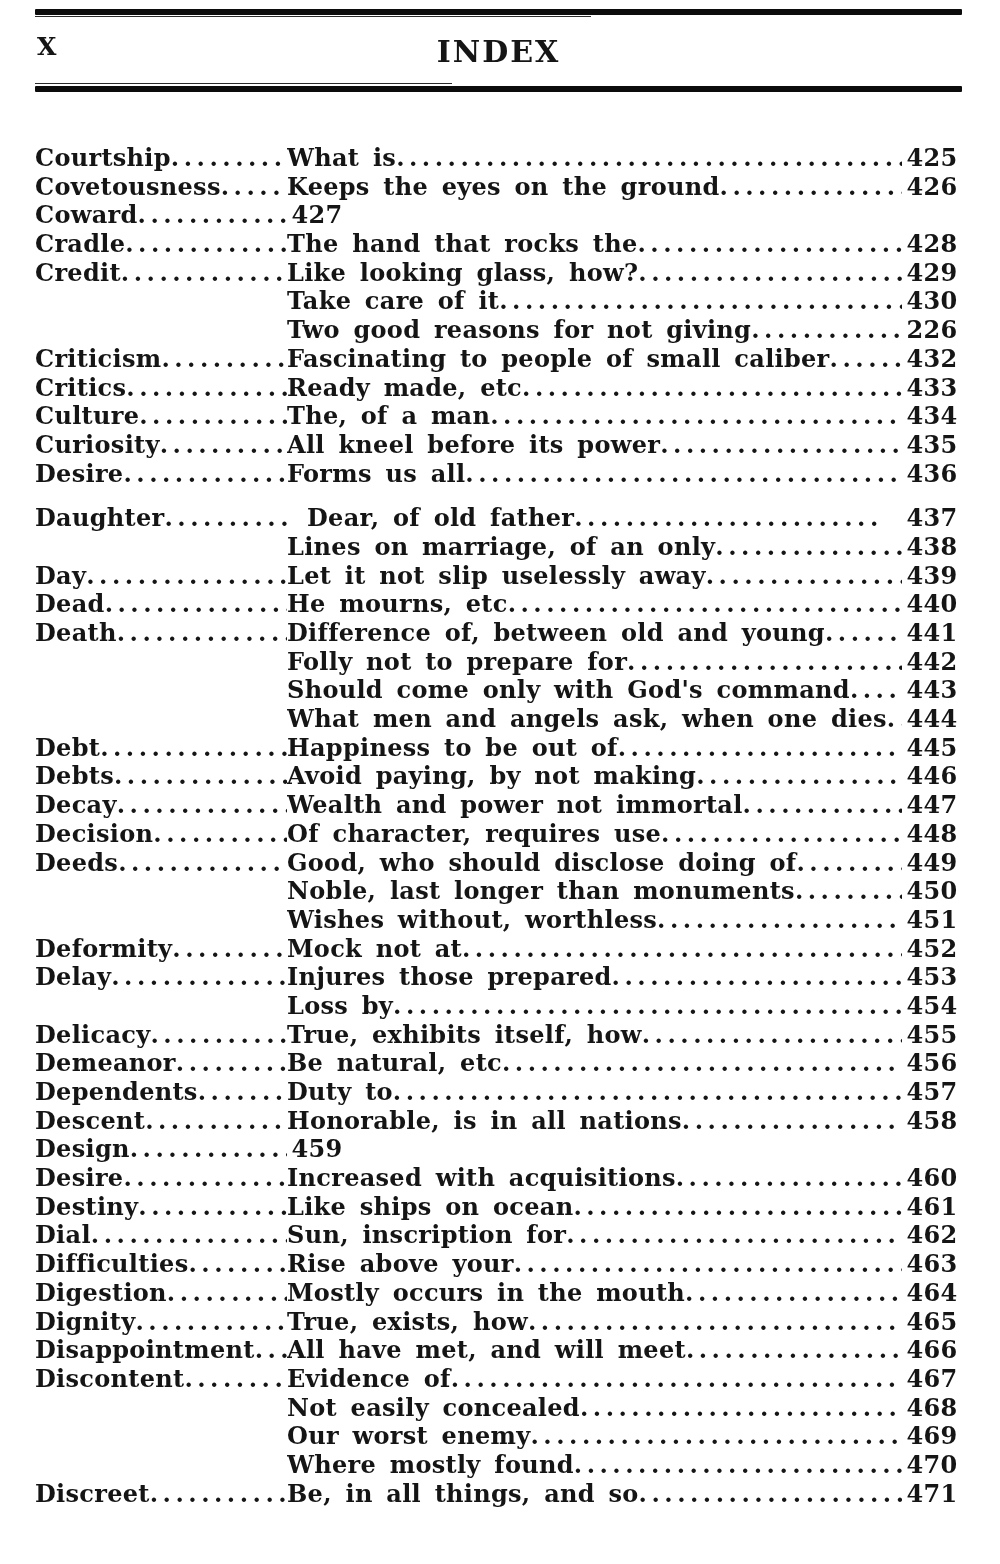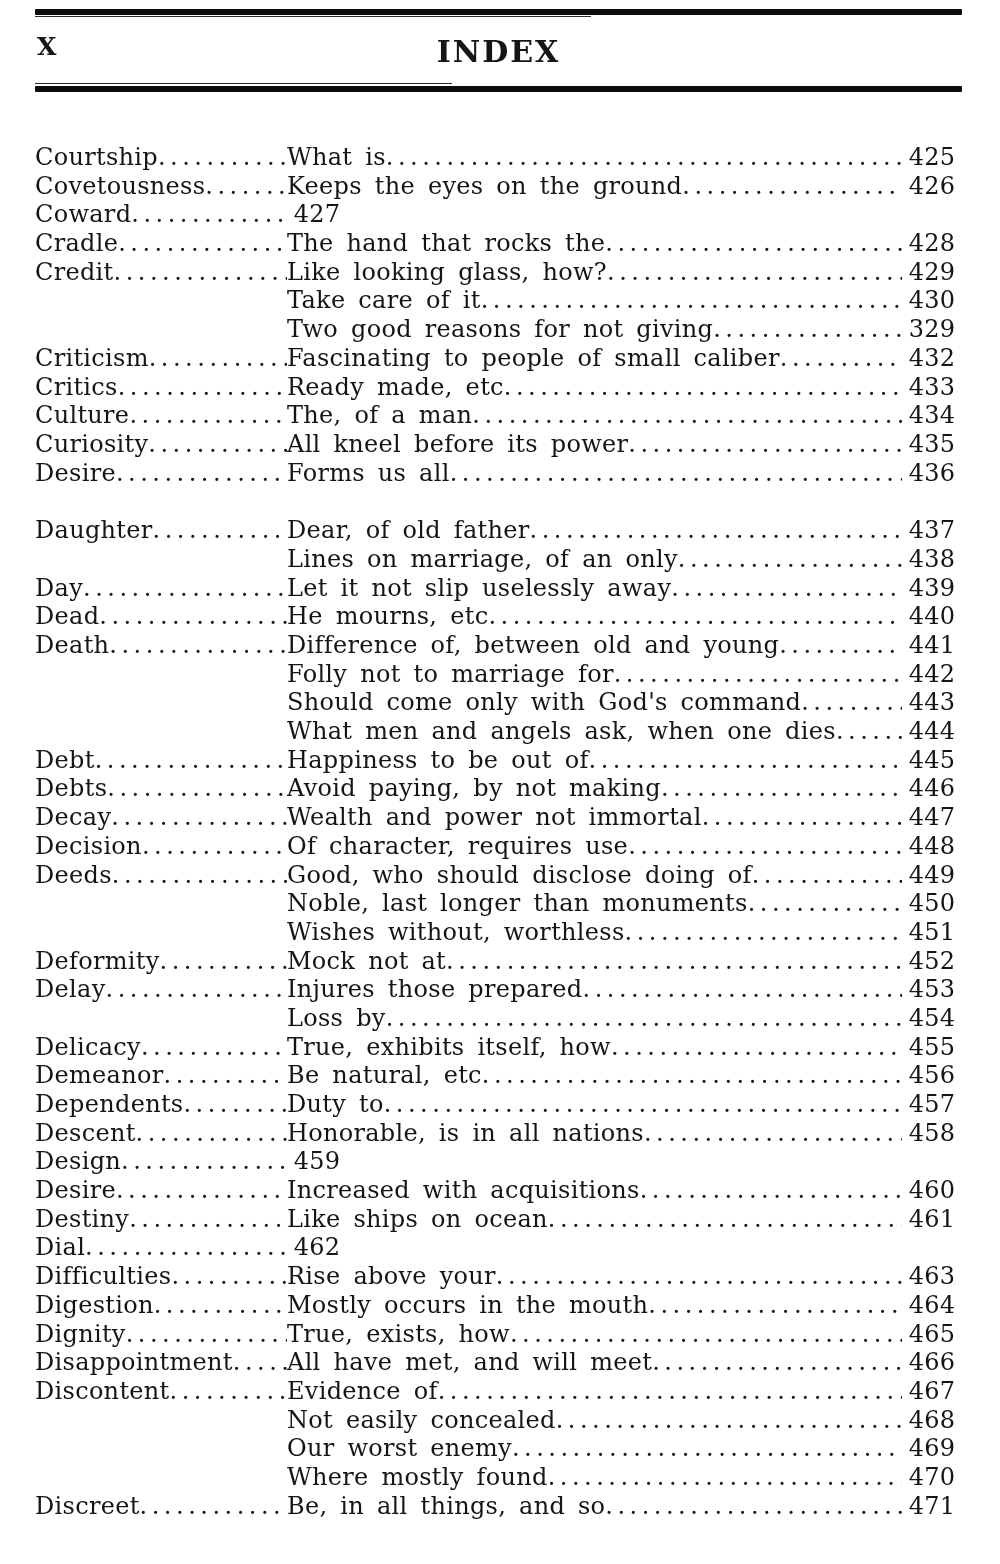--- a/index.html
+++ b/index.html
@@ -30,31 +30,31 @@
   }
   .roman{
     position:absolute;left:2px;top:2px;
     font-size:25px;font-weight:700;letter-spacing:1px;
   }
   .title{
     position:absolute;left:0;right:0;top:4px;text-align:center;
     font-size:30px;font-weight:700;letter-spacing:2px;
   }
   .entries{
-    position:absolute;top:143px;left:35px;right:38px;
+    position:absolute;top:143px;left:35px;right:38px;font-weight:bold;
   }
   .row{
     display:flex;align-items:baseline;
     height:28.7px;
     font-size:24px;
     letter-spacing:0.3px;
     word-spacing:5px;
     white-space:nowrap;
   }
-  .row.gap{margin-top:29px;}
+  .row.gap{margin-top:16px;gap:20px;}
   .term{
     width:252px;flex:none;
     display:flex;align-items:baseline;
     overflow:hidden;white-space:nowrap;
   }
   .desc{
     flex:1;min-width:0;
     display:flex;align-items:baseline;
     overflow:hidden;white-space:nowrap;
   }
@@ -143,21 +143,21 @@
         <span class="pagenum">430</span>
       </div>
       <div class="row">
         <span class="term">
           <span></span>
         </span>
         <span class="desc">
           <span>Two good reasons for not giving</span>
           <span class="lead"></span>
         </span>
-        <span class="pagenum">329</span>
+        <span class="pagenum">226</span>
       </div>
       <div class="row">
         <span class="term">
           <span>Criticism</span>
           <span class="lead"></span>
         </span>
         <span class="desc">
           <span>Fascinating to people of small caliber</span>
           <span class="lead"></span>
         </span>
@@ -259,21 +259,21 @@
           <span>Difference of, between old and young</span>
           <span class="lead"></span>
         </span>
         <span class="pagenum">441</span>
       </div>
       <div class="row">
         <span class="term">
           <span></span>
         </span>
         <span class="desc">
-          <span>Folly not to marriage for</span>
+          <span>Folly not to prepare for</span>
           <span class="lead"></span>
         </span>
         <span class="pagenum">442</span>
       </div>
       <div class="row">
         <span class="term">
           <span></span>
         </span>
         <span class="desc">
           <span>Should come only with God's command</span>
@@ -467,20 +467,24 @@
         </span>
         <span class="desc">
           <span>Like ships on ocean</span>
           <span class="lead"></span>
         </span>
         <span class="pagenum">461</span>
       </div>
       <div class="row">
         <span class="term">
           <span>Dial</span>
+          <span class="lead"></span>
+        </span>
+        <span class="desc">
+          <span>Sun, inscription for</span>
           <span class="lead"></span>
         </span>
         <span class="pagenum">462</span>
       </div>
       <div class="row">
         <span class="term">
           <span>Difficulties</span>
           <span class="lead"></span>
         </span>
         <span class="desc">

